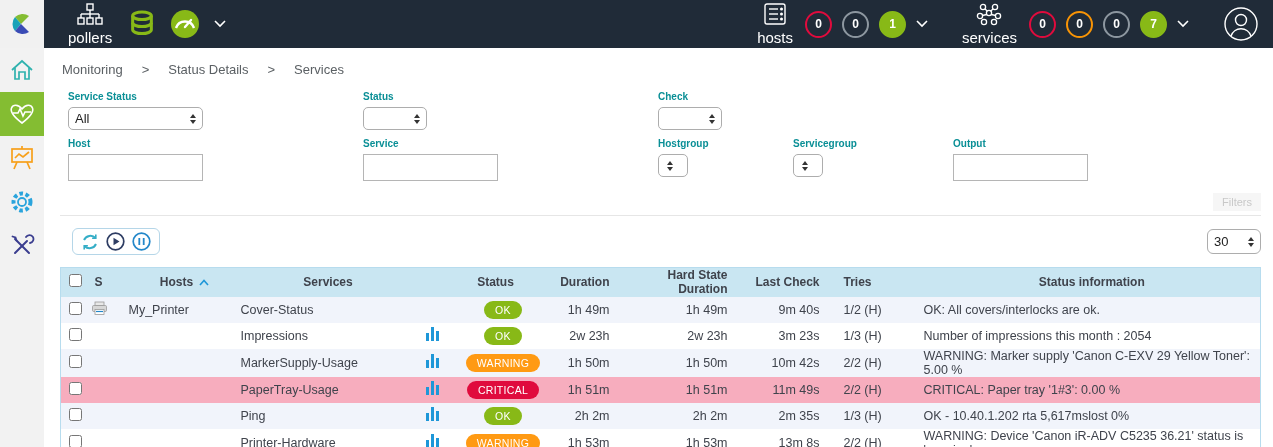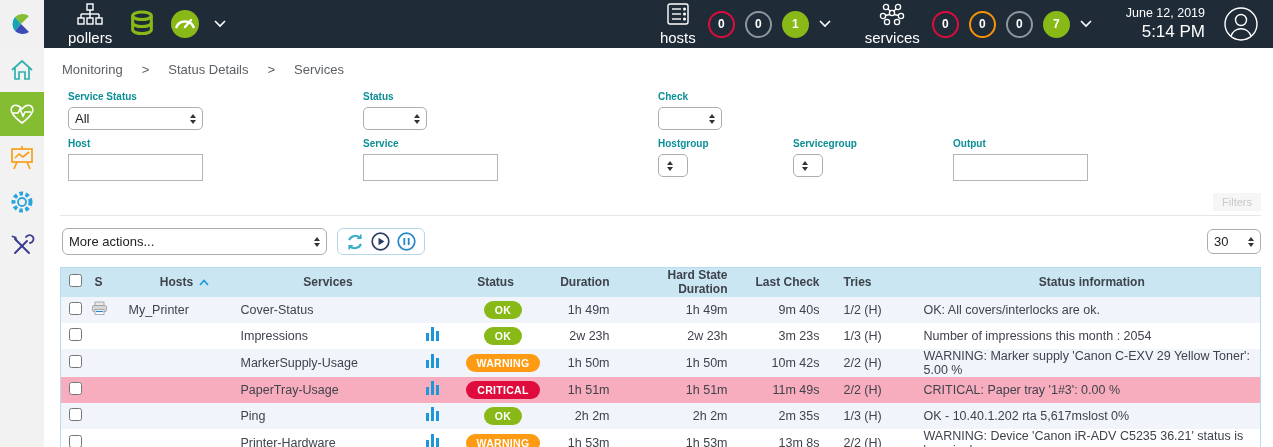--- a/index.html
+++ b/index.html
@@ -68,21 +68,21 @@
     font-size:12.5px; color:#3f434c; }
   .tbl thead th { background:#c9e6f2; height:29px; font-weight:bold; font-size:12px; color:#3f434c; }
   .tbl th.al { text-align:left; } .tbl th.ar { text-align:right; padding-right:24px; }
   .tbl td { height:26px; vertical-align:middle; }
   .tbl tbody tr.tint { background:#f1f4fb; }
   .tbl tbody tr.critical { background:#f7adbe; }
   .td-c { text-align:center; } .td-r { text-align:right; padding-right:24px; }
   .host-link, .service-link { cursor:pointer; }
   .hosts-hd { display:flex; align-items:center; justify-content:center; gap:6px; }
   .badge { display:inline-block; min-width:38px; padding:3px 11px; border-radius:11px;
-    color:#fff; font-weight:bold; font-size:10.5px; letter-spacing:.3px; text-align:center;margin-left:15px; }
+    color:#fff; font-weight:normal; font-size:10.5px; letter-spacing:.3px; text-align:center;margin-left:15px; }
   .badge-ok { background:#88b917; } .badge-warning { background:#ff9a13; } .badge-critical { background:#e00b3d; }
   .graph-icon { display:inline-flex; align-items:flex-end; gap:2px; height:14px; cursor:pointer; }
   .graph-icon i { display:block; width:3px; background:#1e97d8; }
   .graph-icon i:nth-child(1){height:8px;} .graph-icon i:nth-child(2){height:14px;} .graph-icon i:nth-child(3){height:10px;}
   .chk { width:13px; height:13px; cursor:pointer; }
   .tbl td:first-child, .tbl th:first-child { text-align:center; }
 </style>
 </head>
 <body>
 
@@ -170,24 +170,20 @@
         </div>
         <span class="cnt red-outline">0</span>
         <span class="cnt orange-outline">0</span>
         <span class="cnt gray-outline">0</span>
         <span class="cnt green-filled">7</span>
         <svg width="12" height="8" viewBox="0 0 12 8" fill="none" stroke="#fff" stroke-width="1.6">
           <polyline points="1,1 6,6 11,1"></polyline>
         </svg>
       </div>
 
-      <div class="clock">
-        <div class="clock-date">June 12, 2019</div>
-        <div class="clock-time">5:14 PM</div>
-      </div>
       <svg width="36" height="36" viewBox="0 0 36 36" fill="none" stroke="#fff" stroke-width="1.4">
         <circle cx="18" cy="18" r="16"></circle>
         <circle cx="18" cy="14" r="5.5"></circle>
         <path d="M8 30 a10.5 10.5 0 0 1 20 0"></path>
       </svg>
     </div>
   </header>
 
   <nav class="sidebar">
     <div class="side-item">
@@ -297,27 +293,20 @@
       </div>
       <div class="f-field" style="grid-column:5; grid-row:2">
         <span class="f-label">Output</span>
         <input class="f-input" type="text" value="" style="">
       </div>
 
       <span class="filters-tag">Filters</span>
     </div>
 
     <div class="toolbar">
-      <span class="sel sel-actions">
-        <span>More actions...</span>
-        <span class="arrows">
-            <i class="up"></i>
-            <i class="down"></i>
-          </span>
-      </span>
       <span class="icon-group">
         <span class="icon-btn">
           <svg width="18" height="18" viewBox="0 0 18 18" fill="none" stroke="#35aec7" stroke-width="2">
             <path d="M14.5 5 a7 7 0 0 0 -11.5 2"></path>
               <polyline points="14.8,1.5 14.8,5.2 11.1,5.2" stroke-width="1.6"></polyline>
             <path d="M3.5 13 a7 7 0 0 0 11.5 -2"></path>
               <polyline points="3.2,16.5 3.2,12.8 6.9,12.8" stroke-width="1.6"></polyline>
           </svg>
         </span>
         <span class="icon-btn">

